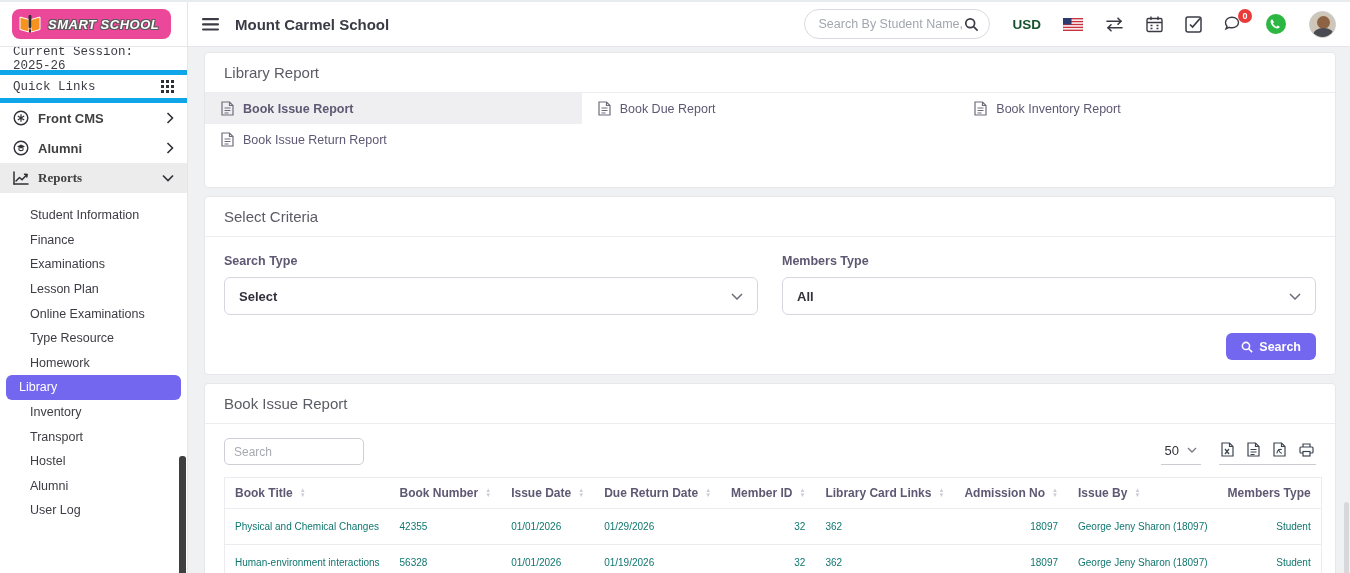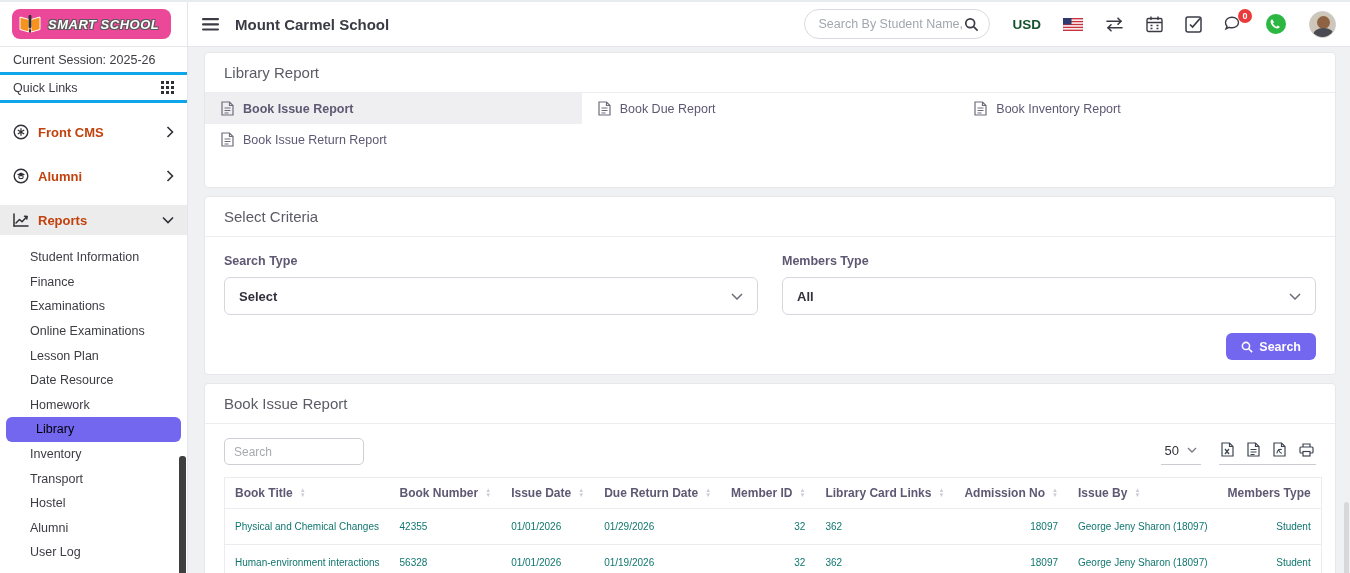--- a/index.html
+++ b/index.html
@@ -26,28 +26,28 @@
     min-width:14px; height:14px; border-radius:8px; display:flex; align-items:center; justify-content:center; padding:0 3px; }
   .avatar { width:27px; height:27px; border-radius:50%; overflow:hidden; border:1px solid #ccc; background:#cfc6ba; position:relative; }
   .avatar::before { content:""; position:absolute; left:7px; top:4px; width:13px; height:13px; border-radius:50%; background:#8d6344; }
   .avatar::after { content:""; position:absolute; left:3px; top:16px; width:21px; height:14px; border-radius:50% 50% 0 0; background:#4a4a52; }
 
   
   .layout { display:flex; height:526px; }
 
   
   .sidebar { width:188px; flex:0 0 188px; background:#fff; border-right:1px solid #e6e6ea; position:relative; overflow:hidden; font-size:12.5px; }
-  .side-row { display:flex; align-items:center; height:28px; padding:0 13px; border-bottom:3px solid #0ea5e9; color:#3c3c44; }
+  .side-row { display:flex; align-items:center; height:28px; padding:0 13px; border-bottom:5px solid #0ea5e9; color:#3c3c44;font-family:Liberation Mono, monospace; }
   .side-row .spacer { flex:1; }
-  .group-row { display:flex; align-items:center; gap:9px; height:30px; padding:0 13px; margin:14px 0; color:#c2410c; font-weight:700; font-size:13px; cursor:pointer; }
+  .group-row { display:flex; align-items:center; gap:9px; height:30px; padding:0 13px; margin:0 0; color:#404040; font-weight:700; font-size:13px; cursor:pointer; }
   .group-row .spacer { flex:1; }
-  .group-row.active-group { background:#ececec; margin-bottom:4px; }
+  .group-row.active-group { background:#ececec; margin-bottom:4px;font-family:Liberation Serif, serif; }
   .submenu { padding:6px 0 0 0; }
   .sub-item { display:flex; align-items:center; height:24.6px; padding:0 10px 0 30px; color:#3c3c44; cursor:pointer; white-space:nowrap; }
-  .sub-item.active { background:#7367f0; color:#000000; border-radius:6px; margin:0 6px; padding-left:30px; }
+  .sub-item.active { background:#7367f0; color:#ffffff; border-radius:6px; margin:0 6px; padding-left:13px; }
   .side-thumb { position:absolute; right:1px; top:409px; width:7px; height:160px; background:#3f3f3f; border-radius:3px; }
 
   
   .content { flex:1; background:#f0f1f3; padding:5px 14px 0 16px; overflow:hidden; position:relative; }
   .card { background:#fff; border:1px solid #e7e7eb; border-radius:4px; margin-bottom:8px; }
   .card-title { font-size:15px; color:#5b5b66; padding:11px 19px; border-bottom:1px solid #ededf1; }
 
   
   .tab-grid { display:grid; grid-template-columns:repeat(3,1fr); padding-bottom:32px; }
   .rtab { display:flex; align-items:center; gap:9px; padding:8px 16px; font-size:12.5px; color:#5e5873; cursor:pointer; height:31px; }
@@ -261,29 +261,29 @@
         <div class="sub-item">
           <span>Finance</span>
         </div>
 
 
         <div class="sub-item">
           <span>Examinations</span>
         </div>
 
         <div class="sub-item">
+          <span>Lesson Plan</span>
+        </div>
+
+        <div class="sub-item">
           <span>Online Examinations</span>
         </div>
 
         <div class="sub-item">
-          <span>Lesson Plan</span>
-        </div>
-
-        <div class="sub-item">
-          <span>Date Resource</span>
+          <span>Type Resource</span>
         </div>
 
         <div class="sub-item">
           <span>Homework</span>
         </div>
 
         <div class="sub-item active">
           <span>Library</span>
         </div>
 

